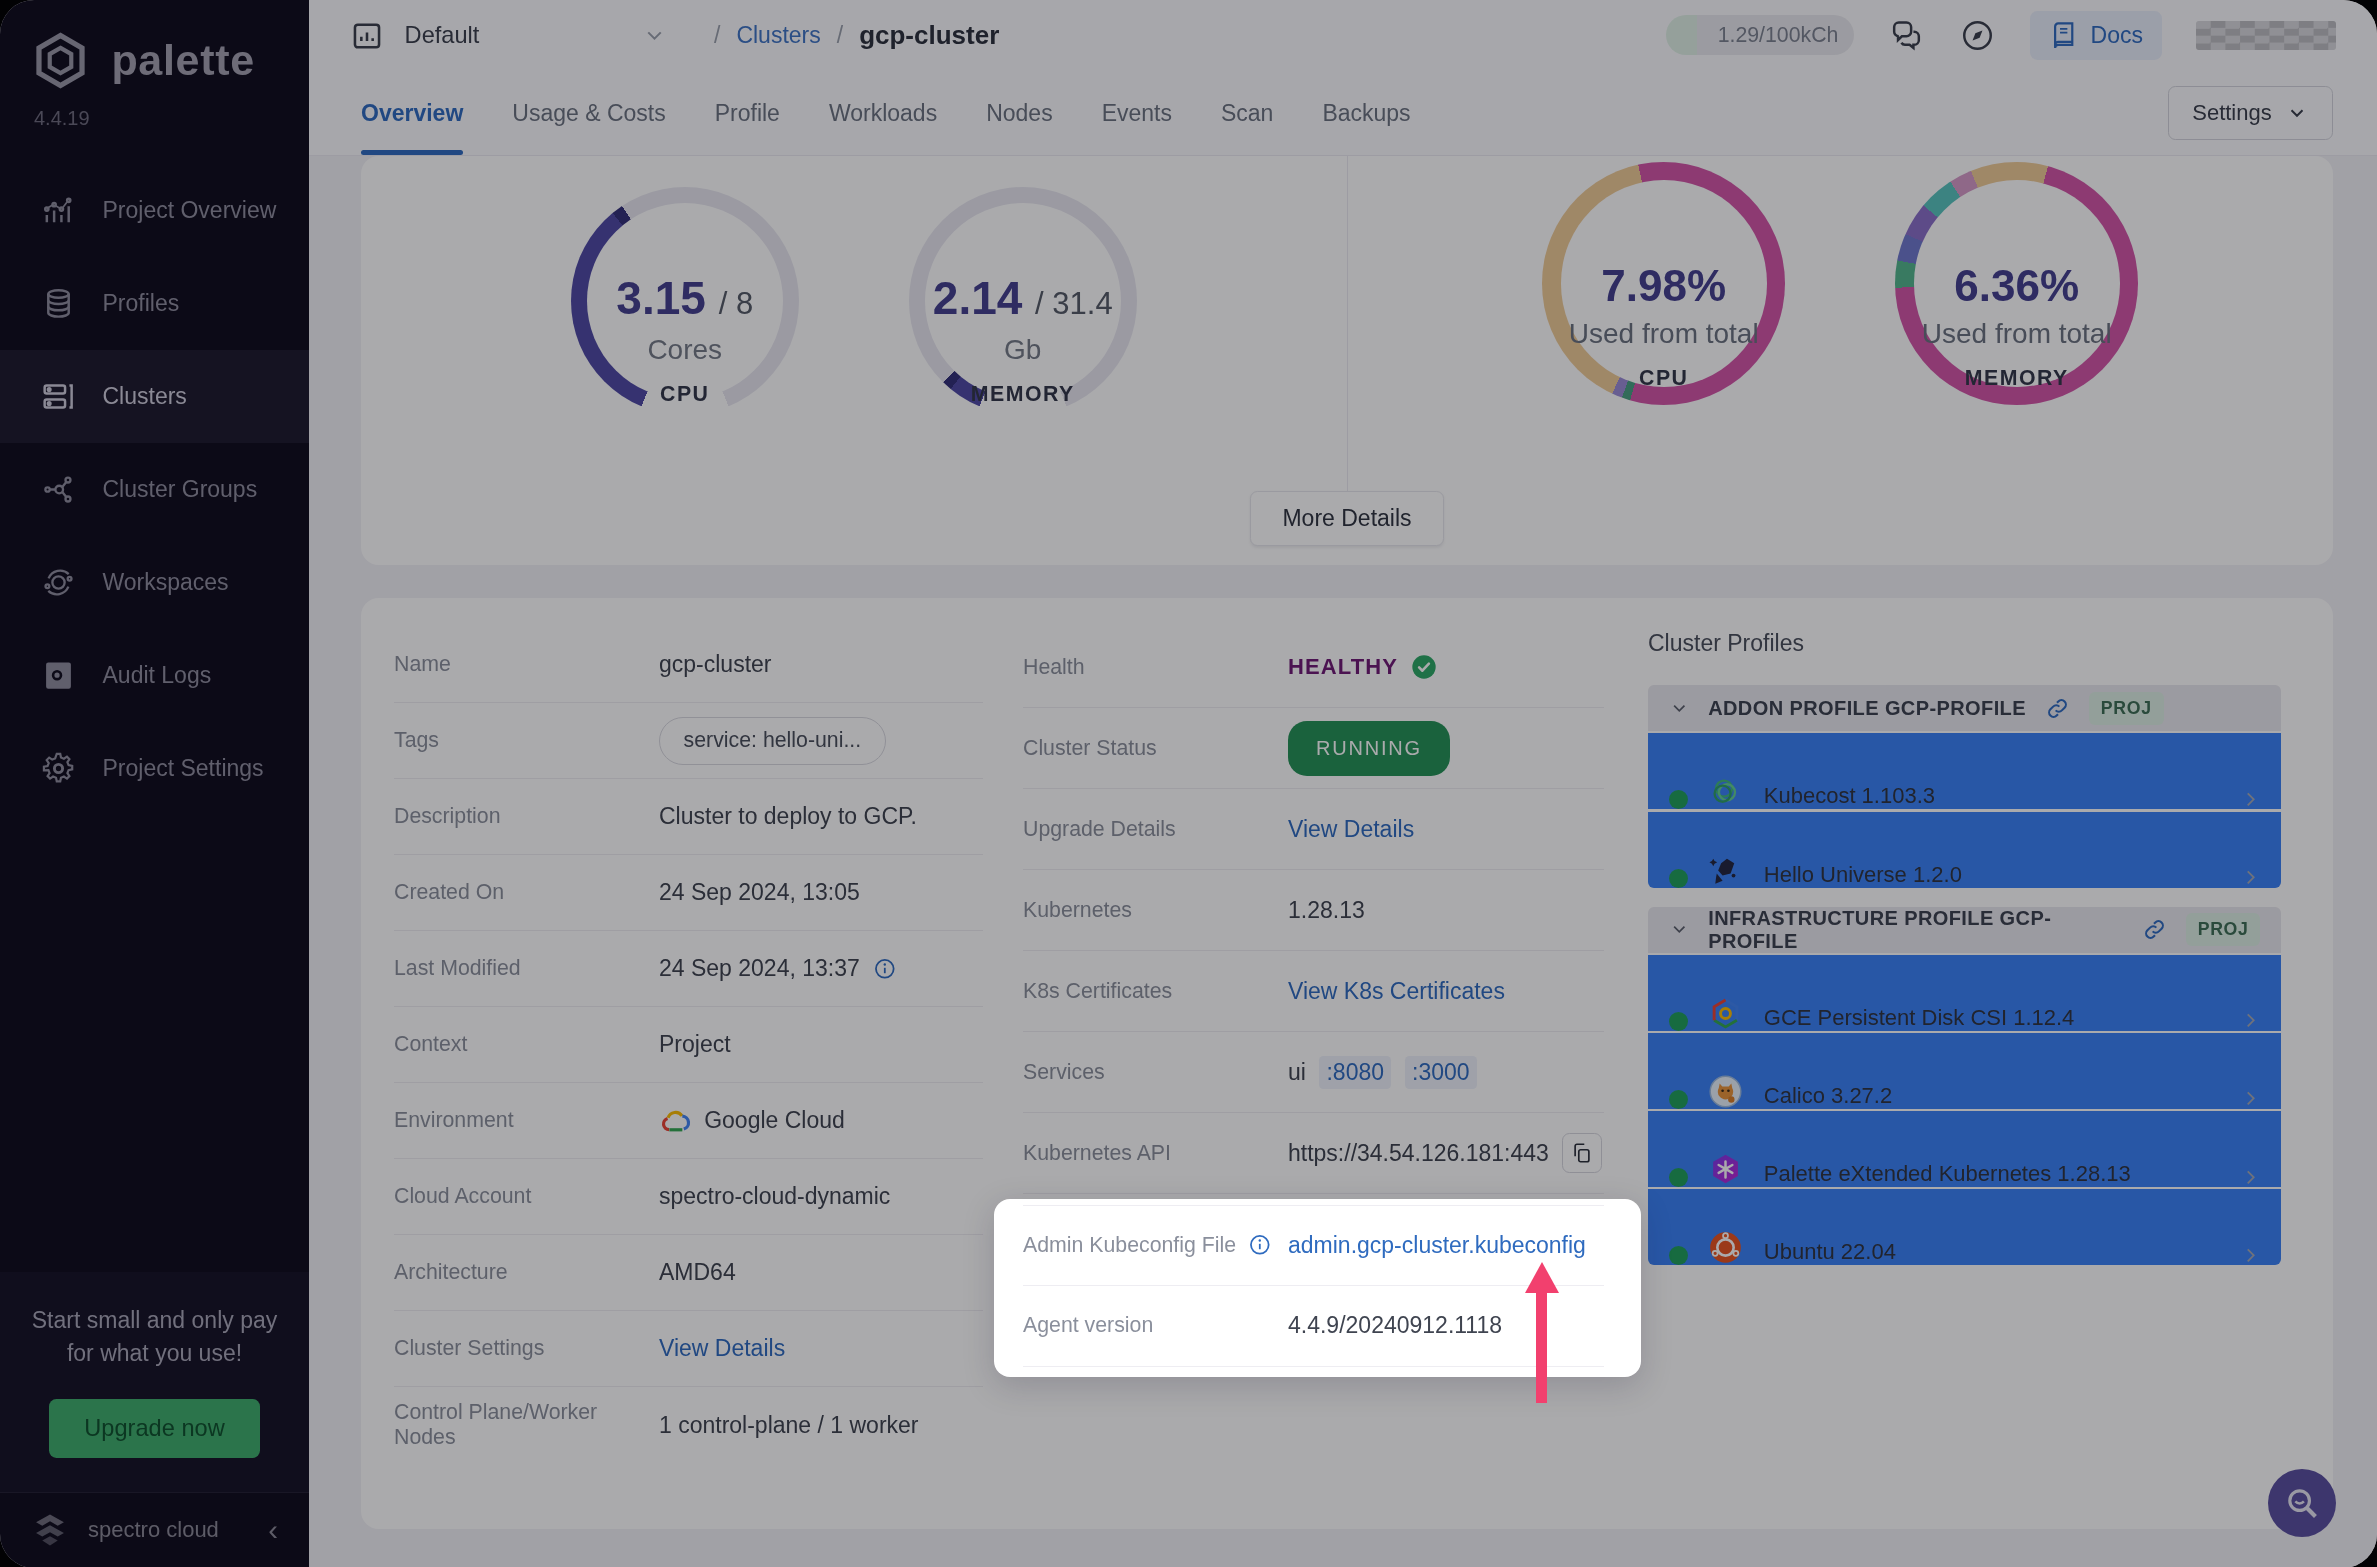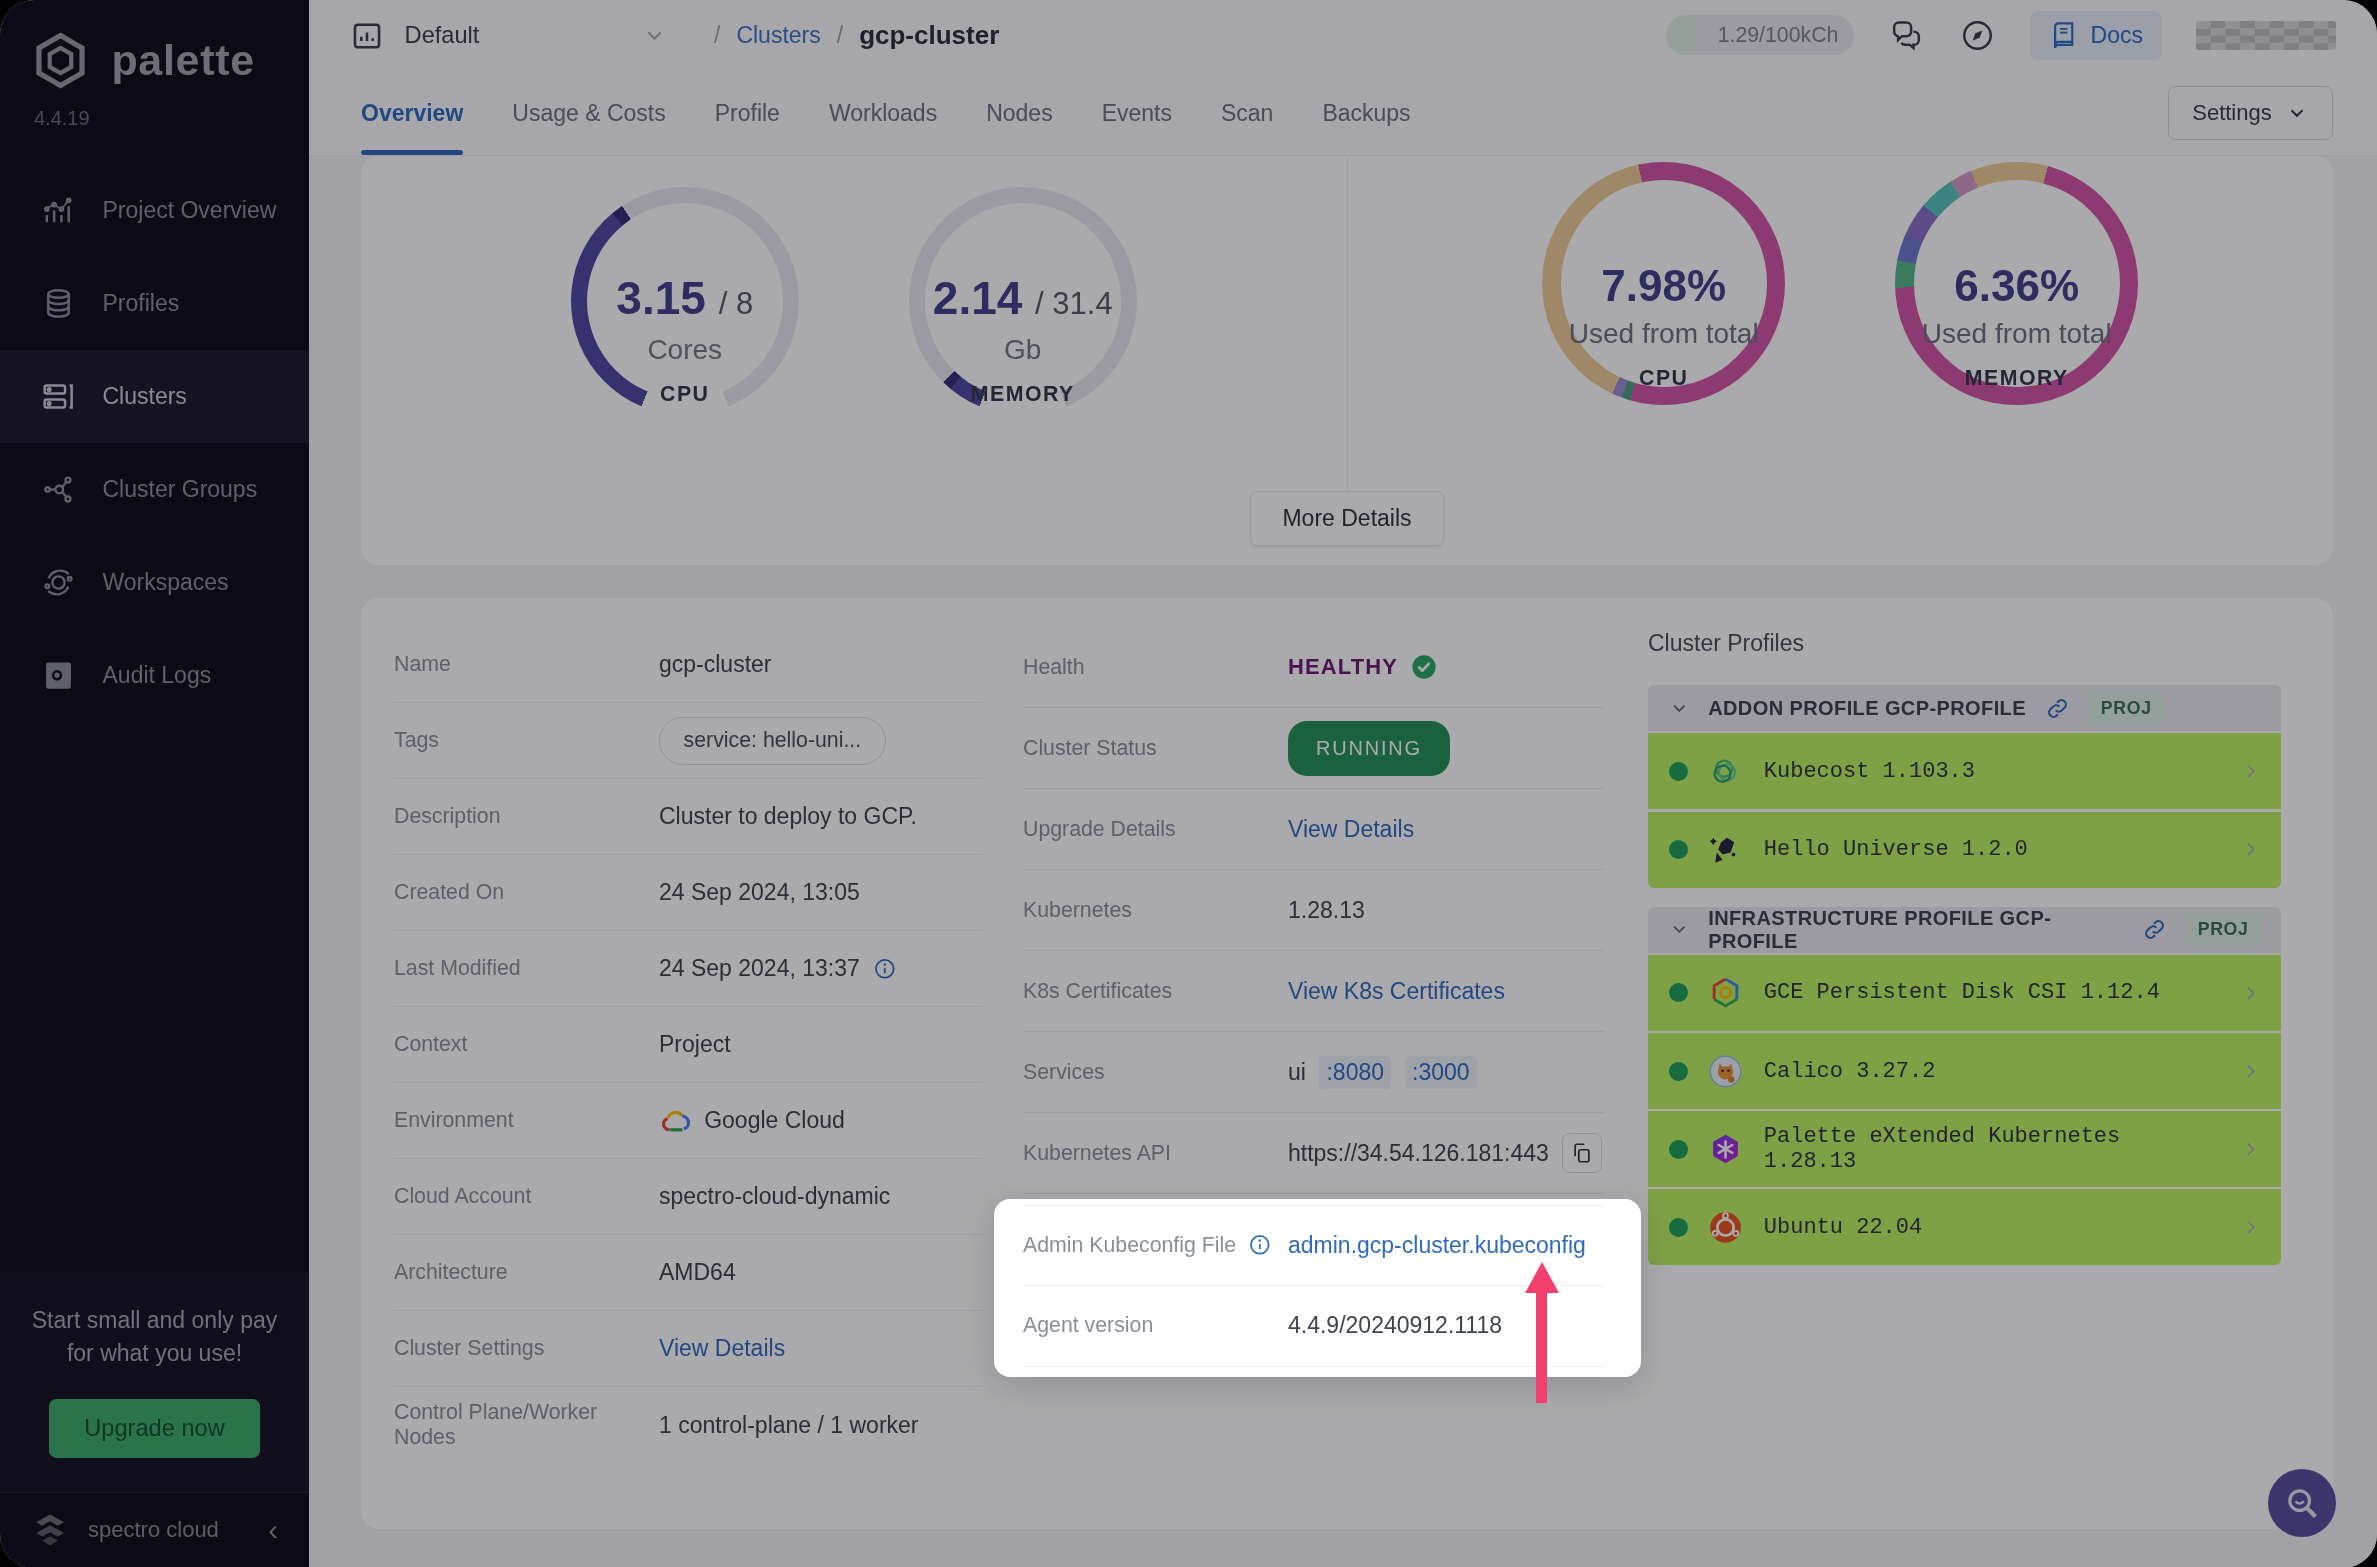--- a/index.html
+++ b/index.html
@@ -102,21 +102,21 @@
   .pink-arrow { position:absolute; left:531px; top:63px; width:34px; z-index:1002; }
   .pink-arrow .head { width:0; height:0; border-left:17px solid transparent; border-right:17px solid transparent; border-bottom:31px solid #f2406e; }
   .pink-arrow .tail { width:11px; height:110px; background:#f2406e; margin:0 auto; }
 
   
   .cp-title { font-size:23px; color:#4a4f5c; margin:2.9px 0 28px; }
   .cp-sec-h { height:46px; background:#e9e8ee; border-radius:5.9px 5.9px 0 0; display:flex; align-items:center; gap:19px; padding:0 20.6px; font-size:20px; font-weight:600; letter-spacing:0.4px; color:#3c4250; cursor:pointer; }
   .cp-sec-h .chev { width:20.6px; height:20.6px; color:#5a5f6c; flex-shrink:0; }
   .cp-sec-h .lnk { width:25px; height:25px; color:#2f6bbf; flex-shrink:0; }
   .cp-badge { background:#dcefe4; color:#3e6e55; font-size:17.7px; font-weight:700; letter-spacing:0.7px; padding:5.9px 11.8px; border-radius:5.9px; }
-  .cp-row { height:76px; background:#bef264; margin-top:2.2px; display:flex; align-items:center; padding:0 20.6px; gap:20.6px; cursor:pointer;font-family:Liberation Mono, monospace; }
+  .cp-row { height:76px; background:#3b82f6; margin-top:2.2px; display:flex; align-items:flex-end; padding:0 20.6px; gap:20.6px; cursor:pointer; }
   .cp-sec:last-child .cp-row:last-child, .cp-rows .cp-row:last-child { border-radius:0 0 5.9px 5.9px; }
   .cp-sec + .cp-sec { margin-top:19px; }
   .cp-dot { width:19px; height:19px; border-radius:50%; background:#21a05c; flex-shrink:0; }
   .cp-ic { width:35px; height:35px; flex-shrink:0; display:flex; }
   .cp-name { font-size:22px; color:#2f3440; }
   .cp-chev { margin-left:auto; width:20.6px; height:20.6px; color:#a7abb5; }
 
   
   .dim { position:fixed; inset:0; background:rgba(7,6,12,.34); z-index:1000; pointer-events:none; }
   .fab { position:absolute; right:41px; bottom:31px; width:68px; height:68px; border-radius:50%; background:#5a4fa0; display:flex; align-items:center; justify-content:center; cursor:pointer; z-index:999; }
@@ -200,20 +200,29 @@
           <span>Workspaces</span>
         </div>
         <div class="menu-item">
           <span class="micon">
             <svg class="ic" viewBox="0 0 24 24" fill="currentColor">
               <path d="M5 3h14a1.5 1.5 0 011.5 1.5v15A1.5 1.5 0 0119 21H5a1.5 1.5 0 01-1.5-1.5v-15A1.5 1.5 0 015 3zm6 5.2a3.6 3.6 0 100 7.2 3.6 3.6 0 000-7.2zm0 1.8a1.8 1.8 0 110 3.6 1.8 1.8 0 010-3.6zm3.2 4.6l2.6 2.6-1.3 1.3-2.6-2.6z"></path>
             </svg>
           </span>
           <span>Audit Logs</span>
         </div>
+        <div class="menu-item">
+          <span class="micon">
+            <svg class="ic" viewBox="0 0 24 24" fill="currentColor">
+              <path d="M12 8.2a3.8 3.8 0 110 7.6 3.8 3.8 0 010-7.6zm0 2a1.8 1.8 0 100 3.6 1.8 1.8 0 000-3.6z"></path>
+              <path d="M10.8 2h2.4l.5 2.5 2 .8 2.1-1.4 1.7 1.7-1.4 2.1.8 2 2.5.5v2.4l-2.5.5-.8 2 1.4 2.1-1.7 1.7-2.1-1.4-2 .8-.5 2.5h-2.4l-.5-2.5-2-.8-2.1 1.4-1.7-1.7 1.4-2.1-.8-2L2 13.2v-2.4l2.5-.5.8-2-1.4-2.1 1.7-1.7 2.1 1.4 2-.8z" fill="none" stroke="currentColor" stroke-width="1.5"></path>
+            </svg>
+          </span>
+          <span>Project Settings</span>
+        </div>
       </nav>
     <div class="sidebar-bottom">
       <div class="promo">
         <div>Start small and only pay for what you use!</div>
         <button class="promo-btn">Upgrade now</button>
       </div>
       <div class="side-footer">
         <span style="width:38px;height:34px">
           <svg class="ic" viewBox="0 0 24 22" fill="#6f6d7c">
               <path d="M12 1l9 5-4 2.2L12 5.4 7 8.2 3 6z"></path>

